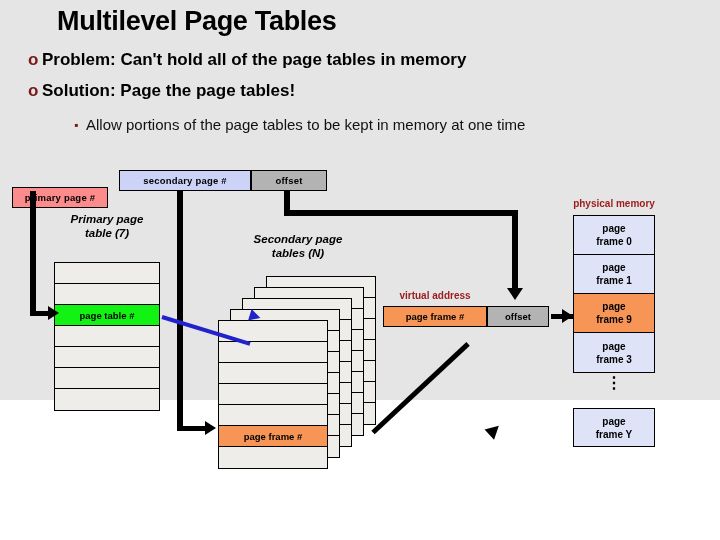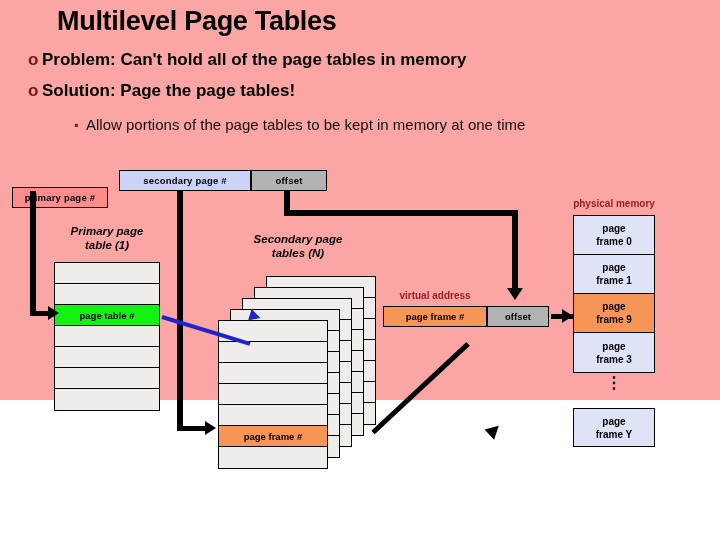--- a/index.html
+++ b/index.html
@@ -1,18 +1,18 @@
 <!DOCTYPE html>
 <html><head>
 <meta charset="utf-8">
 <style>
   html,body{margin:0;padding:0;background:#ffffff;}
   body{width:720px;height:540px;position:relative;overflow:hidden;
        font-family:"Liberation Sans",sans-serif;color:#000;}
-  #slide{position:absolute;inset:0;width:720px;height:400px;background:#fca5a5;}
+  #slide{position:absolute;inset:0;width:720px;height:400px;background:#e5e5e5;}
 
   
   .title{position:absolute;left:57px;top:6px;width:620px;
          font-size:27px;font-weight:bold;letter-spacing:-.3px;color:#000;}
   .bullet-l1{position:absolute;left:28px;font-size:17px;font-weight:bold;
              white-space:nowrap;color:#000;}
   .bullet-l1 .mk{color:#7b1616;font-weight:bold;font-size:17px;
                  display:inline-block;width:14px;}
   .b1{top:50px;}
   .b2{top:81px;}
@@ -115,23 +115,23 @@
 
   <div class="bullet-l2">
     <span class="mk">▪</span><span>Allow portions of the page tables to be kept in memory at one time</span>
   </div>
 
 
   <div class="va va-primary">primary page #</div>
   <div class="va va-secondary">secondary page #</div>
   <div class="va va-offset">offset</div>
 
-  <div class="cap-it" style="left:46px;top:224px;width:122px;">
+  <div class="cap-it" style="left:46px;top:212px;width:122px;">
     <div>Primary page</div>
-    <div>table (1)</div>
+    <div>table (7)</div>
   </div>
 
   <div class="ptbl">
     <div class="row"></div>
     <div class="row"></div>
     <div class="row hl">page table #</div>
     <div class="row"></div>
     <div class="row"></div>
     <div class="row"></div>
     <div class="row"></div>

